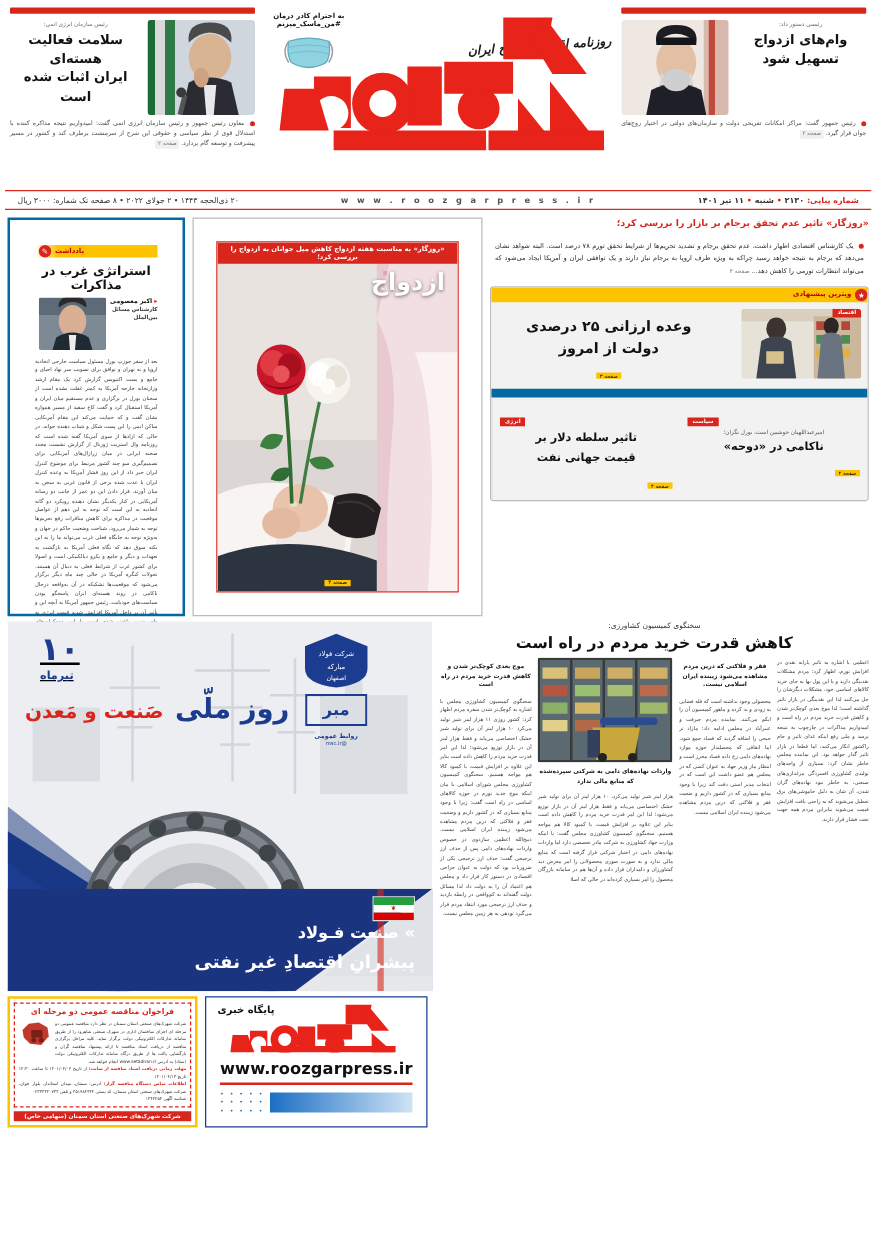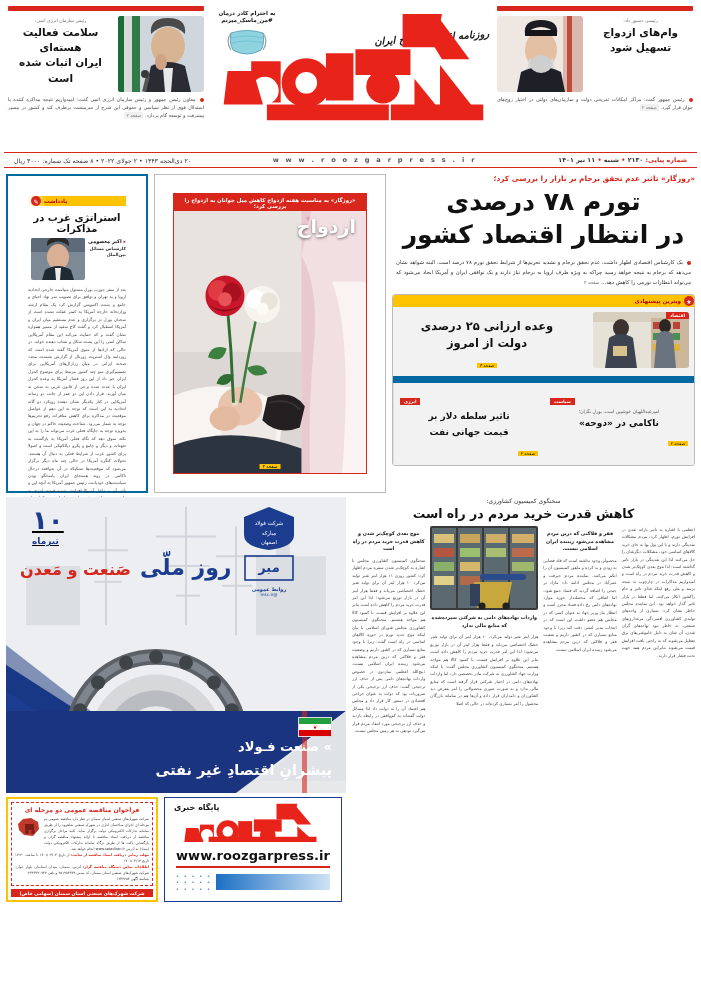--- a/index.html
+++ b/index.html
@@ -242,24 +242,20 @@
       <span>۲ جولای ۲۰۲۲</span> •
       <span>۸ صفحه</span>
       <span>تک شماره: ۳۰۰۰ ریال</span>
     </div>
   </div>
 
   <div class="main">
 
     <div class="col-lead" style="order:1">
       <div class="lead-kicker">«روزگار» تاثیر عدم تحقق برجام بر بازار را بررسی کرد؛</div>
-      <div class="lead-title">
-        <div>تورم ۷۸ درصدی</div>
-        <div>در انتظار اقتصاد کشور</div>
-      </div>
       <div class="lead-body">
         <span class="reddot"></span>
         <span>یک کارشناس اقتصادی اظهار داشت، عدم تحقق برجام و تشدید تحریم‌ها از شرایط تحقق تورم ۷۸ درصد است. البته شواهد نشان می‌دهد که برجام به نتیجه خواهد رسید چراکه به ویژه طرف اروپا به برجام نیاز دارند و یک توافقی ایران و آمریکا ایجاد می‌شود که می‌تواند انتظارات تورمی را کاهش دهد...</span>
         <span class="lead-pg">صفحه ۴</span>
       </div>
 
       <div class="promo">
         <div class="promo-bar">
           <div class="circle-ico">★</div>
           <div class="pb-label">ویترین پیشنهادی</div>

